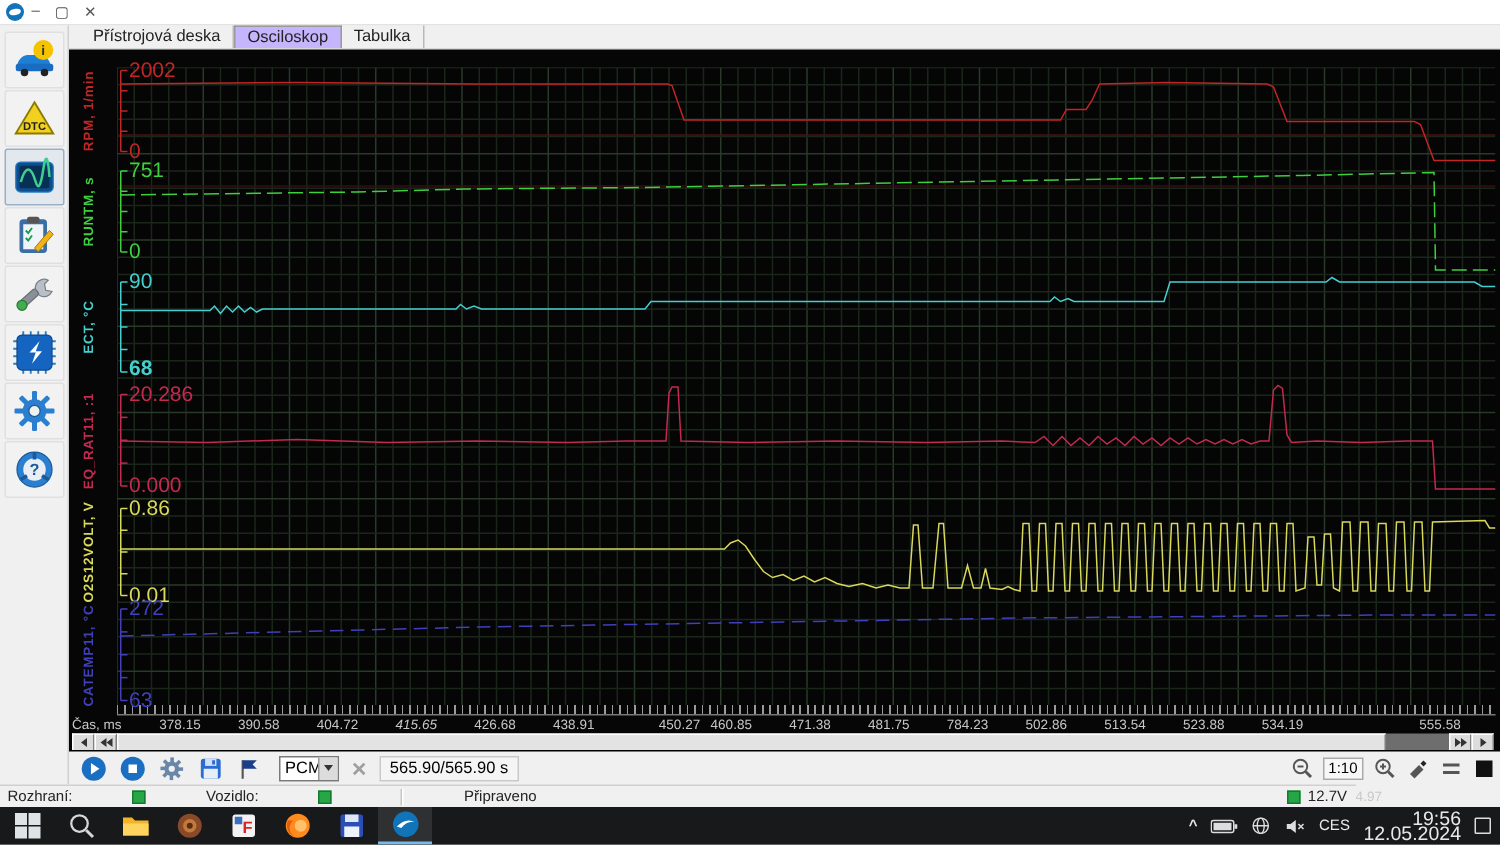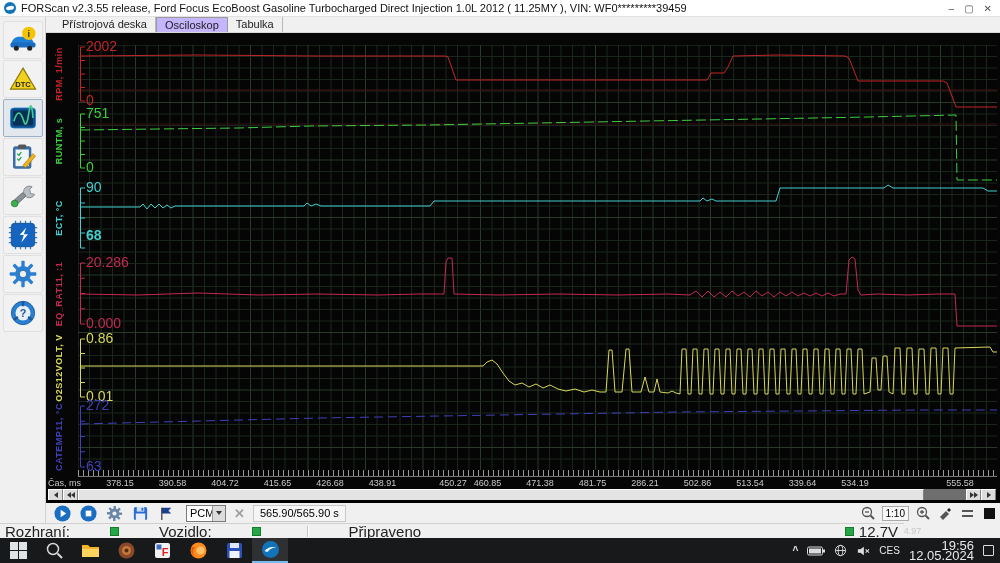--- a/index.html
+++ b/index.html
@@ -48,61 +48,60 @@
   .sbbtn { width:15px; height:12px; background:#dcdcdc; border:1px solid #fff; border-right-color:#808080;
     border-bottom-color:#808080; display:flex; align-items:center; justify-content:center; flex:none; }
   .tri-l { width:0;height:0;border:3px solid transparent;border-right:4px solid #333;border-left:none;}
   .tri-r { width:0;height:0;border:3px solid transparent;border-left:4px solid #333;border-right:none;}
   .sb-thumb { width:846px; height:12px; background:#e3e3e3; border:1px solid #fff; border-right-color:#808080;
     border-bottom-color:#808080; flex:none; }
   .sb-gap { flex:1; }
 
   
   .toolbar { position:absolute; left:46px; top:500px; width:954px; height:23px; background:#f0f0f0;
-    border-top:3px solid #000000; display:flex; align-items:center; font-size:11px; }
+    border-top:1px solid #000000; display:flex; align-items:center; font-size:11px; }
   .tbtn { width:19px; height:19px; display:flex; align-items:center; justify-content:center; margin-left:7px; flex:none;}
   .tbtn svg { width:17px; height:17px; }
   .combo { margin-left:10px; width:40px; height:17px; background:#fff; border:1px solid #7a7a7a;
     display:flex; align-items:center; font-size:11px; padding-left:3px; position:relative; flex:none;}
   .combo .arrowbox { position:absolute; right:0; top:0; width:13px; height:15px; background:#dcdcdc;
     border-left:1px solid #9a9a9a; display:flex; align-items:center; justify-content:center; }
   .combo .arrow { width:0; height:0; border:3px solid transparent; border-top:4px solid #333; margin-top:3px;}
   .xicon { margin-left:8px; color:#9f9f9f; font-size:13px; font-weight:bold; flex:none;}
   .counter { margin-left:8px; height:17px; min-width:86px; border:1px solid #c9c9c9; background:#f5f5f5;
     display:flex; align-items:center; justify-content:center; padding:0 6px; flex:none;}
   .tb-right { margin-left:auto; display:flex; align-items:center; }
   .ratio { height:15px; border:1px solid #aaa; background:#f7f7f7; padding:0 3px; font-size:10px;
     display:flex; align-items:center; margin:0 3px; }
   .miniicon { width:16px; height:16px; display:flex; align-items:center; justify-content:center; margin:0 3px; }
   .sq { width:11px; height:11px; background:#111; }
   .eq { width:11px; height:7px; border-top:2px solid #555; border-bottom:2px solid #555; }
 
   
   .statusbar { position:absolute; left:0; top:523px; width:904px; height:15px; background:#f0f0f0;
-    border-top:1px solid #d0d0d0; display:flex; align-items:center; font-size:15px; color:#222;gap:35px; }
+    border-top:1px solid #d0d0d0; display:flex; align-items:center; font-size:10px; color:#222;gap:35px; }
   .led { width:9px; height:9px; background:#27a647; border:1px solid #157a30; margin:0 5px; flex:none;}
   .sb-sep { width:1px; height:11px; background:#c5c5c5; margin:0 6px; box-shadow:1px 0 0 #fff; }
   .statusbar .right { margin-left:auto; display:flex; align-items:center; padding-right:6px; }
 
   
   .taskbar { position:absolute; left:0; top:538px; width:1000px; height:25px; background:#17191b;
     display:flex; align-items:center; color:#e8e8e8; }
   .task { width:36px; height:25px; display:flex; align-items:center; justify-content:center; flex:none;}
   .task svg { width:19px; height:19px; }
   .task.active { background:rgba(255,255,255,.10); border-bottom:2px solid #76b9ed; }
   .tray { margin-left:auto; display:flex; align-items:center; gap:9px; font-size:10px; padding-right:6px;}
   .clock { text-align:right; font-size:13px; line-height:10px; }
   .notif { width:11px; height:11px; border:1px solid #ddd; border-radius:1px; }
 </style>
 </head>
 <body>
 
 <div class="titlebar">
   <span class="appicon"></span>
-  <span class="title">FORScan v2.3.55 release, Ford Focus EcoBoost Gasoline Turbocharged Direct Injection 1.0L 2012 ( 11.25MY ), VIN: WF0*********39459</span>
   <span class="winbtns">
     <span>–</span>
     <span>▢</span>
     <span>✕</span>
   </span>
 </div>
 
 <div class="tabbar">
   <div class="tab">Přístrojová deska</div>
   <div class="tab active">Osciloskop</div>
@@ -355,31 +354,31 @@
         <polyline points="2,321 222,321 405,321 409,317 414,315 419,319 425,328 431,336 437,340 444,338 451,342 458,339 465,343 472,340 480,344 488,346 497,344 506,347 514,345 522,347 528,347 531,305 534,305 537,347 544,347 548,304 551,304 554,347 563,347 567,332 571,347 576,347 579,334 582,347 590,348 594,346 598,348 602,349 604,304 608,304 610,349 613,349 615,304 619,304 621,349 624,349 626,304 630,304 632,349 635,349 637,304 641,304 643,349 646,349 648,304 652,304 654,349 657,349 659,304 663,304 665,349 668,349 670,304 674,304 676,349 679,349 681,304 685,304 687,349 690,349 692,304 696,304 698,349 701,349 703,304 707,304 709,349 712,349 714,304 718,304 720,349 723,349 725,304 729,304 731,349 734,349 736,304 740,304 742,349 745,349 747,304 751,304 753,349 756,349 758,304 762,304 764,349 767,349 769,304 773,304 775,349 778,349 780,304 784,304 786,349 792,347 794,313 798,313 800,345 803,345 805,311 809,311 811,347 815,349 817,303 822,303 824,349 827,349 829,303 834,303 836,349 839,349 841,304 846,304 848,349 851,349 853,303 858,303 860,349 863,349 865,303 870,303 872,349 875,349 877,303 912,302 915,307 919,307" fill="none" stroke="#d8d85a" stroke-width="1"></polyline>
         <polyline points="2,379 122,376 242,373 362,371 482,369 602,367 722,366 842,365 919,365" fill="none" stroke="#4040bb" stroke-width="1" stroke-dasharray="9 5"></polyline>
       </g>
   </svg>
   <div class="timeticks"></div>
   <div class="xaxisname">Čas, ms</div>
   <div class="timelabels" id="timelabels">
       <span class="tlab" style="left: 74px;">378.15</span>
       <span class="tlab" style="left: 126.5px;">390.58</span>
       <span class="tlab" style="left: 179px;">404.72</span>
-      <span class="tlab" style="left: 231.5px;">415.65</span>
+      <span class="tlab" style="left: 231.5px; font-style: italic;">415.65</span>
       <span class="tlab" style="left: 284px;">426.68</span>
       <span class="tlab" style="left: 336.5px;">438.91</span>
       <span class="tlab" style="left: 389px; margin-left: 18px;">450.27</span>
       <span class="tlab" style="left: 441.5px;">460.85</span>
       <span class="tlab" style="left: 494px;">471.38</span>
       <span class="tlab" style="left: 546.5px;">481.75</span>
-      <span class="tlab" style="left: 599px;">286.21</span>
+      <span class="tlab" style="left: 599px;">784.23</span>
       <span class="tlab" style="left: 651.5px;">502.86</span>
       <span class="tlab" style="left: 704px;">513.54</span>
-      <span class="tlab" style="left: 756.5px;">339.64</span>
+      <span class="tlab" style="left: 756.5px;">523.88</span>
       <span class="tlab" style="left: 809px;">534.19</span>
       <span class="tlab" style="left: 861.5px; margin-top: 48px;">544.97</span>
       <span class="tlab" style="left: 914px;">555.58</span>
     </div>
   <div class="hscroll">
     <div class="sbbtn">
         <span class="tri-l"></span>
       </div>
     <div class="sbbtn">
         <span class="tri-l"></span>
@@ -396,21 +395,21 @@
       </div>
   </div>
 <div class="chan-name" style="left: 13px; top: 41px; color: rgb(194, 37, 37);">RPM, 1/min</div>
     <div class="chan-val" style="left: 1px; top: 9px; color: rgb(194, 37, 37);">2002</div>
     <div class="chan-val" style="left: 1px; top: 63px; color: rgb(194, 37, 37);">0</div>
     <div class="chan-name" style="left: 13px; top: 108px; color: rgb(62, 207, 62);">RUNTM, s</div>
     <div class="chan-val" style="left: 1px; top: 76px; color: rgb(62, 207, 62);">751</div>
     <div class="chan-val" style="left: 1px; top: 130px; color: rgb(62, 207, 62);">0</div>
     <div class="chan-name" style="left: 13px; top: 185px; color: rgb(69, 207, 207);">ECT, °C</div>
     <div class="chan-val" style="left: 1px; top: 150px; color: rgb(69, 207, 207);">90</div>
-    <div class="chan-val" style="left: 1px; top: 198px; color: rgb(69, 207, 207); font-weight: bold;">68</div>
+    <div class="chan-val" style="left: 1px; top: 208px; color: rgb(69, 207, 207); font-weight: bold;">68</div>
     <div class="chan-name" style="left: 13px; top: 260.5px; color: rgb(194, 42, 80);">EQ_RAT11, :1</div>
     <div class="chan-val" style="left: 1px; top: 225px; color: rgb(194, 42, 80);">20.286</div>
     <div class="chan-val" style="left: 1px; top: 286px; color: rgb(194, 42, 80);">0.000</div>
     <div class="chan-name" style="left: 13px; top: 335px; color: rgb(216, 216, 90);">O2S12VOLT, V</div>
     <div class="chan-val" style="left: 1px; top: 301px; color: rgb(216, 216, 90);">0.86</div>
     <div class="chan-val" style="left: 1px; top: 359px; color: rgb(216, 216, 90);">0.01</div>
     <div class="chan-name" style="left: 13px; top: 403.5px; color: rgb(64, 64, 187);">CATEMP11, °C</div>
     <div class="chan-val" style="left: 1px; top: 368px; color: rgb(64, 64, 187);">272</div>
     <div class="chan-val" style="left: 1px; top: 429px; color: rgb(64, 64, 187);">63</div>
   </div>

